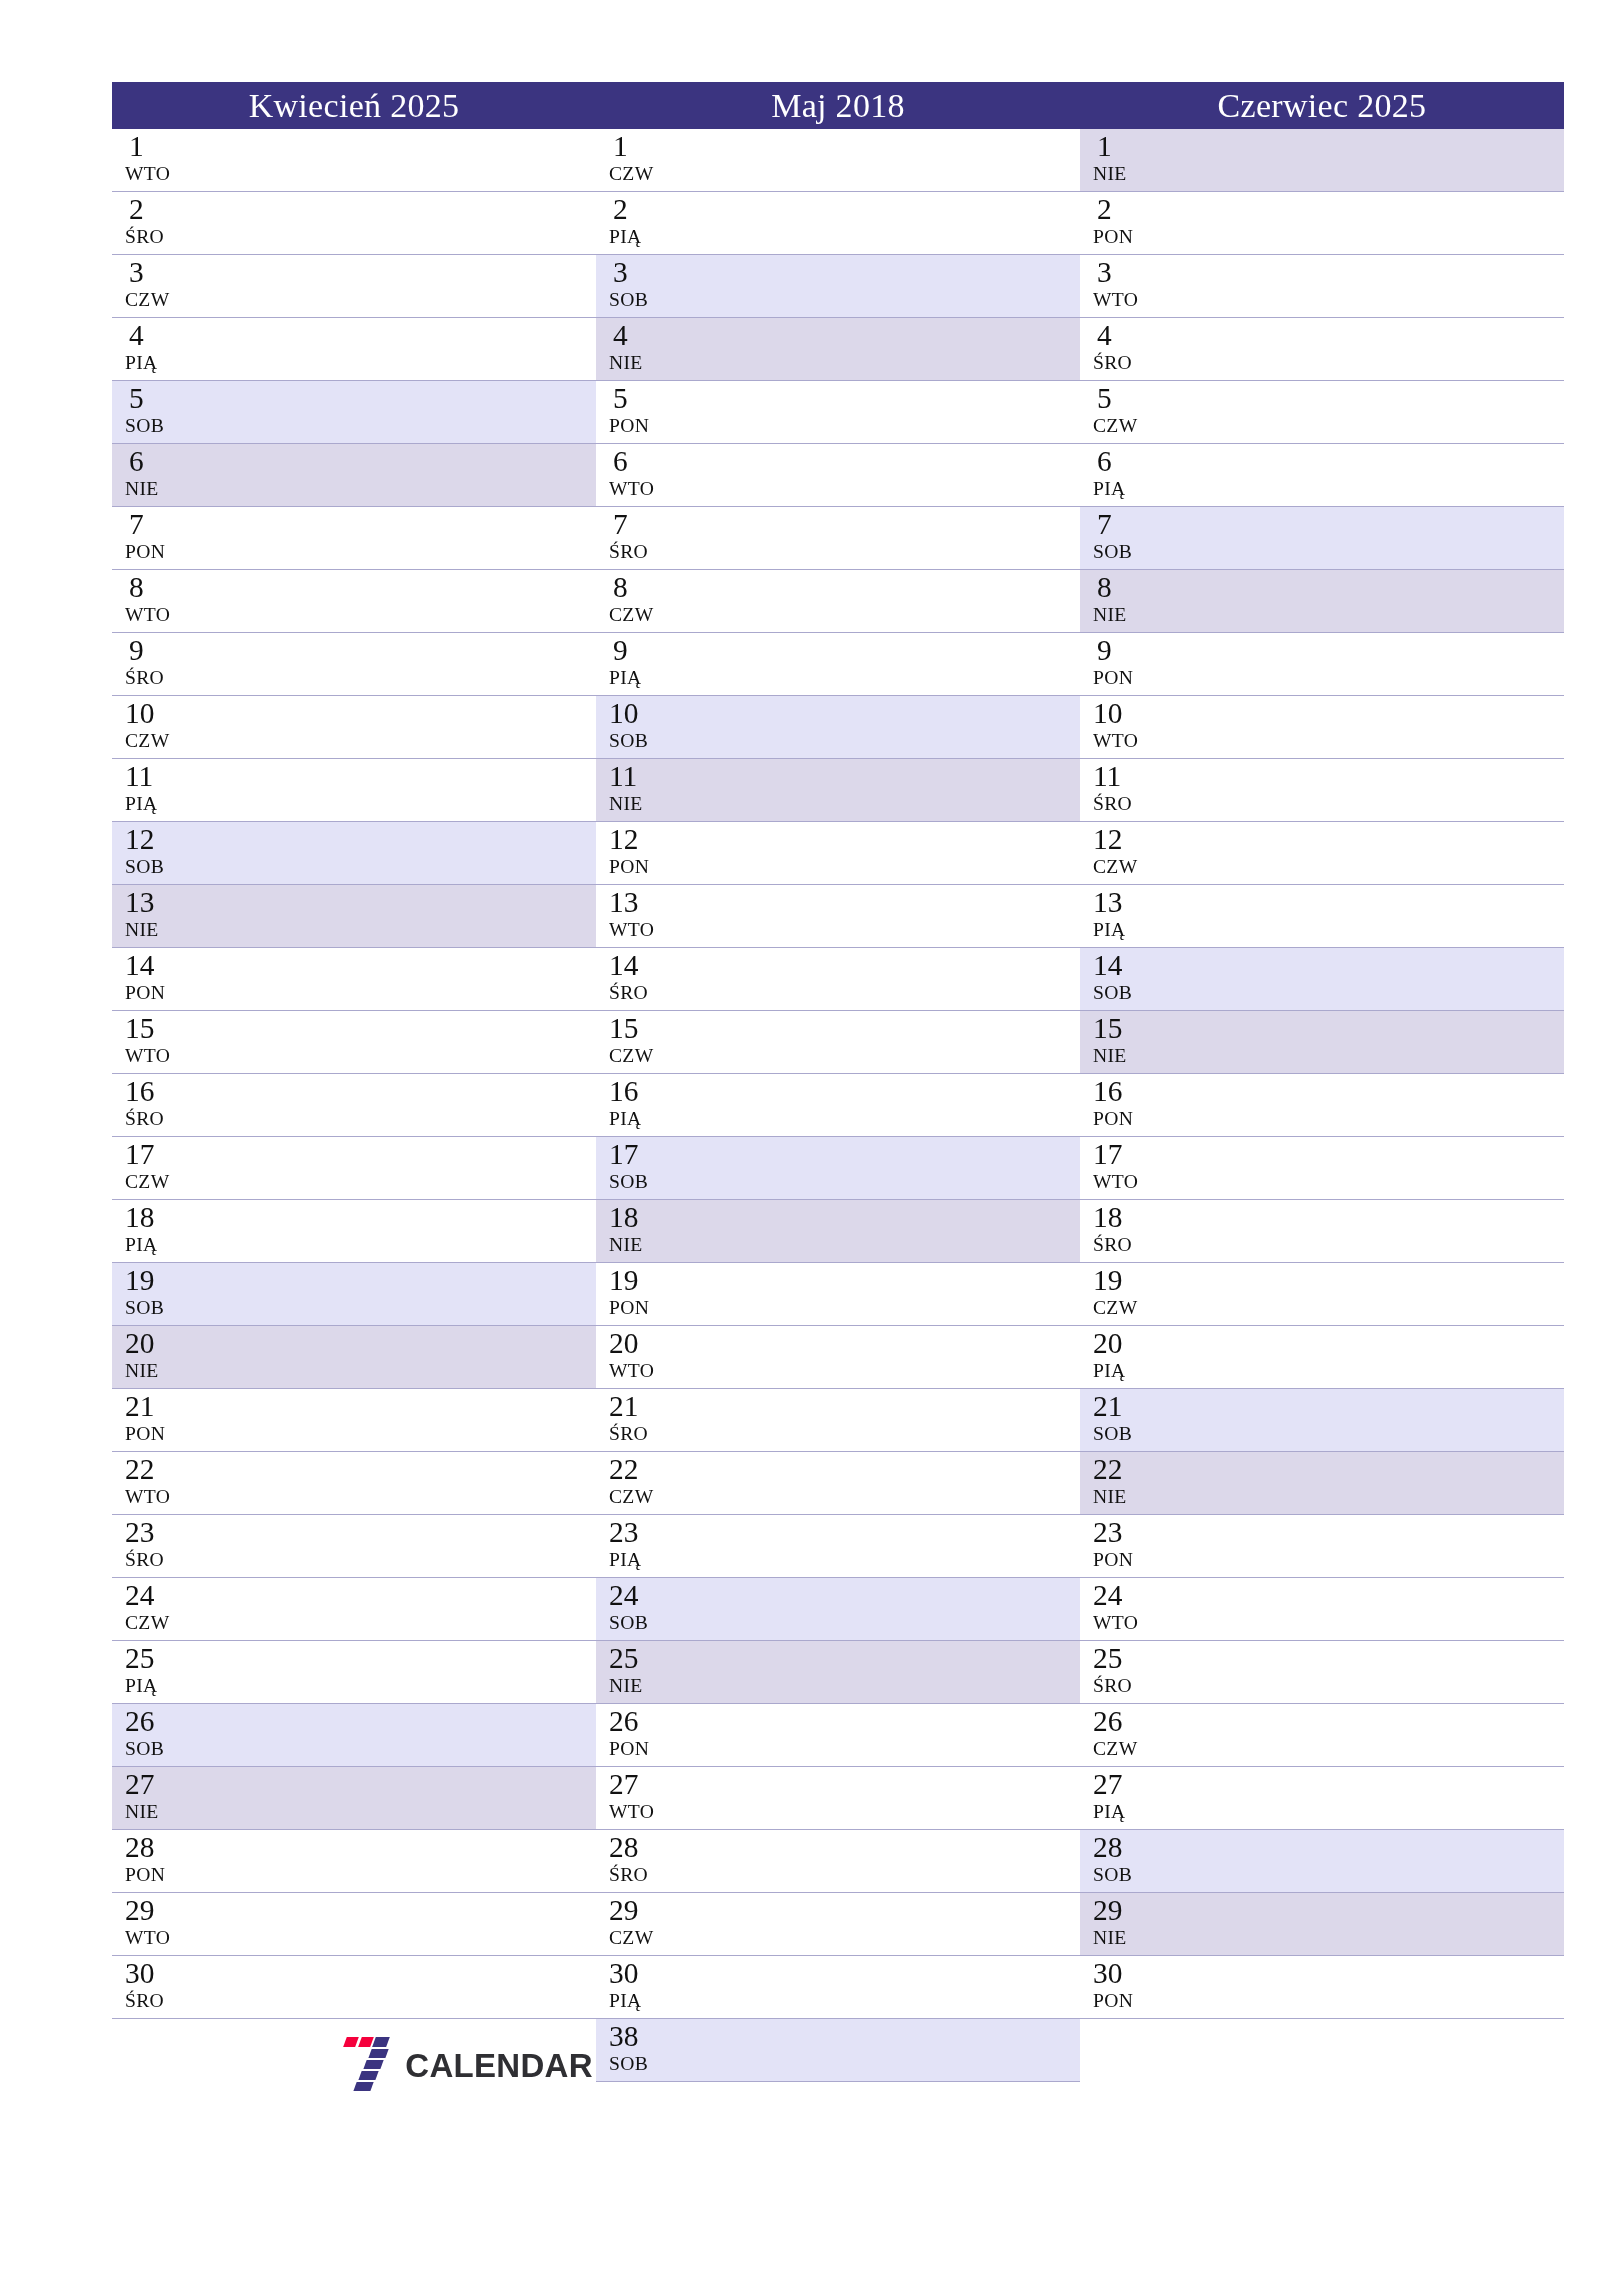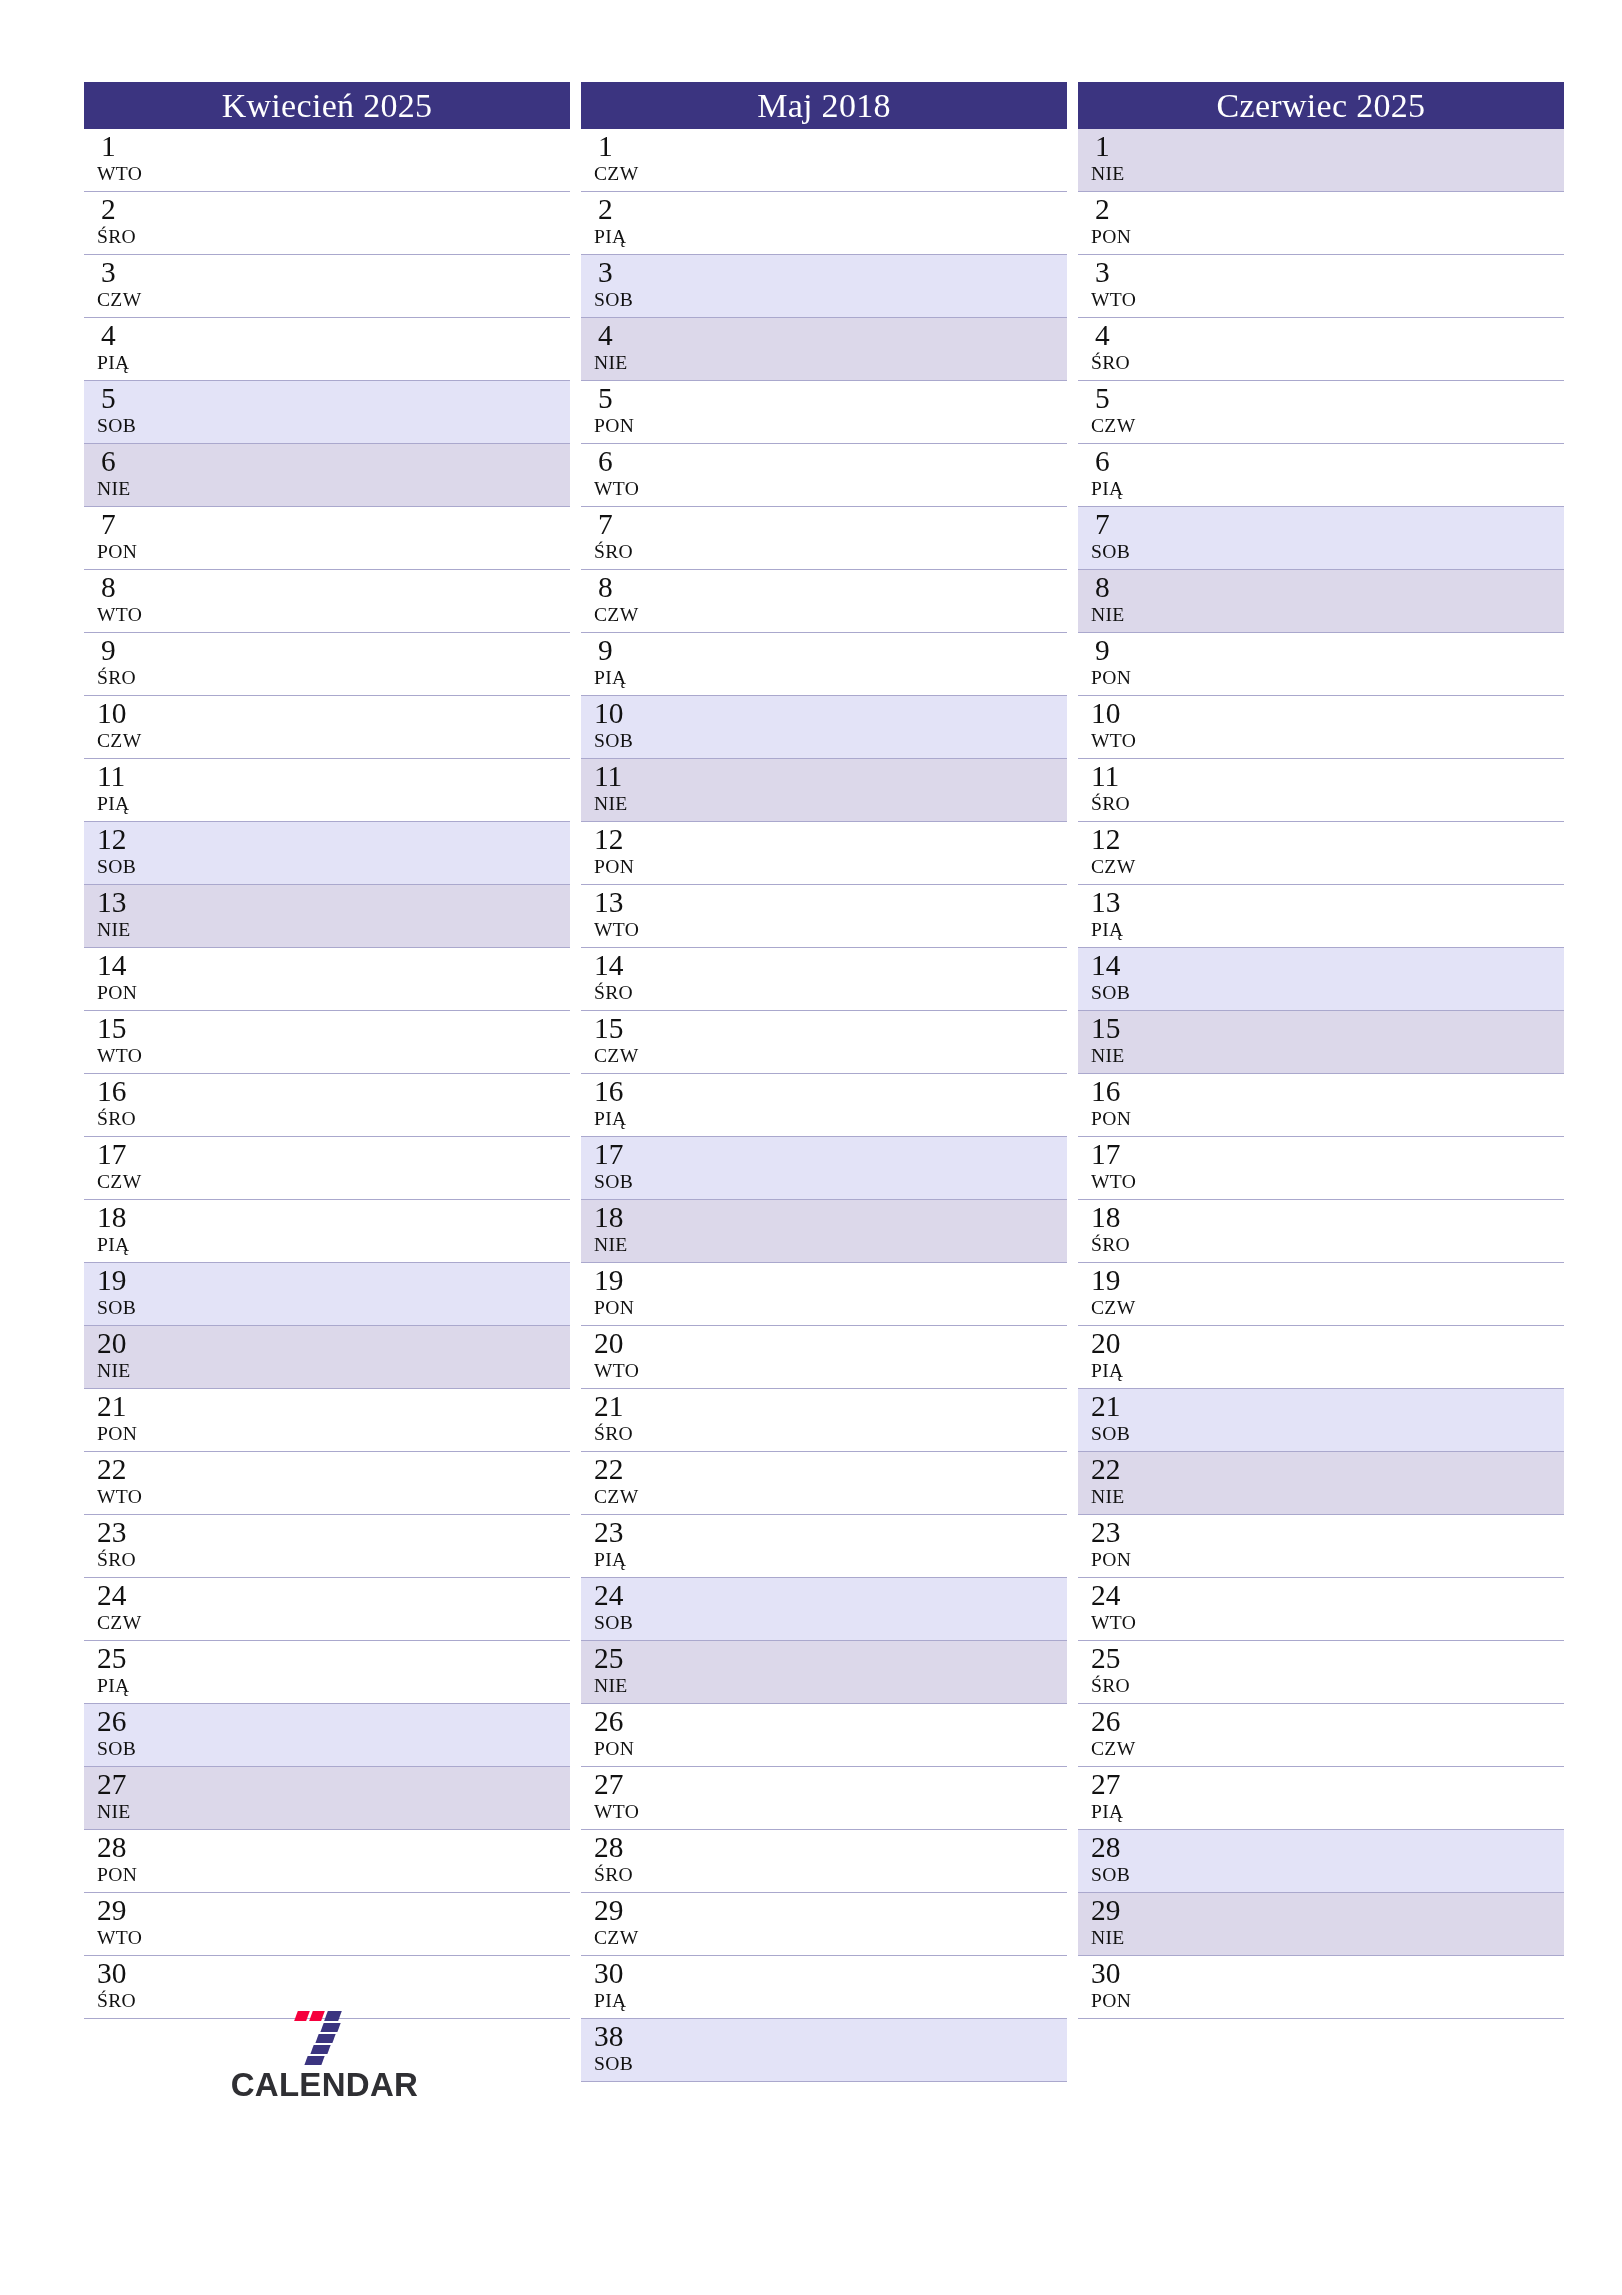--- a/index.html
+++ b/index.html
@@ -14,21 +14,21 @@
     position: relative;
     overflow: hidden;
   }
 
   .page {
     position: absolute;
     left: 0; top: 0;
     width: 1623px;
     height: 2295px;
     box-sizing: border-box;
-    padding: 82px 59px 0 84px;
+    padding: 82px 59px 0 112px;
   }
 
   .columns {
     display: flex;
     flex-direction: row;
     align-items: flex-start;
     justify-content: space-between;
     width: 100%;
     height: 100%;
   }
@@ -90,21 +90,21 @@
     letter-spacing: 0.3px;
     font-family: "Liberation Serif", "DejaVu Serif", serif;
   }
 
   
   .logo-wrap {
     position: absolute;
     left: 0;
     width: 486px;
     display: flex;
-    flex-direction: column;
+    flex-direction: row;
     align-items: center;
     justify-content: flex-end;
     padding-right: 5.2px;
     box-sizing: border-box;
     height: 72px;
   }
   .logo-mark {
     width: 51px;
     height: 47px;
     position: relative;

